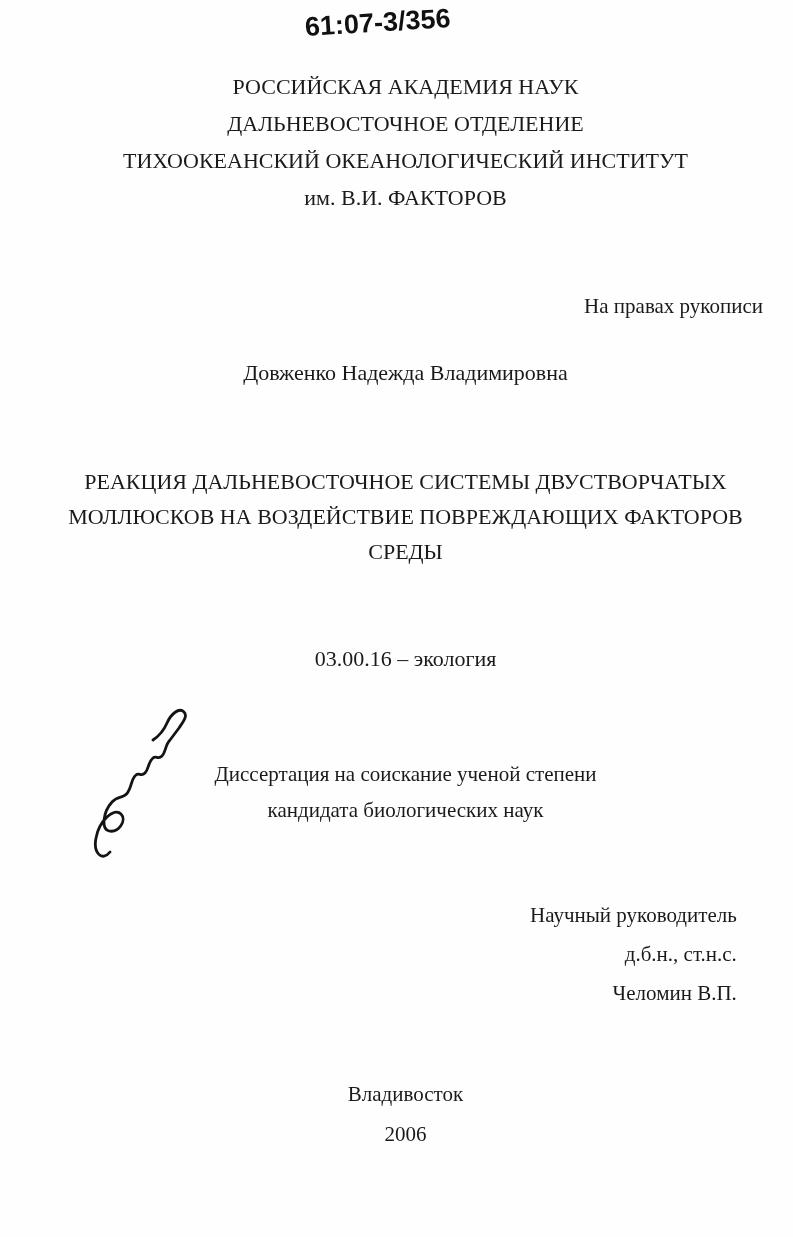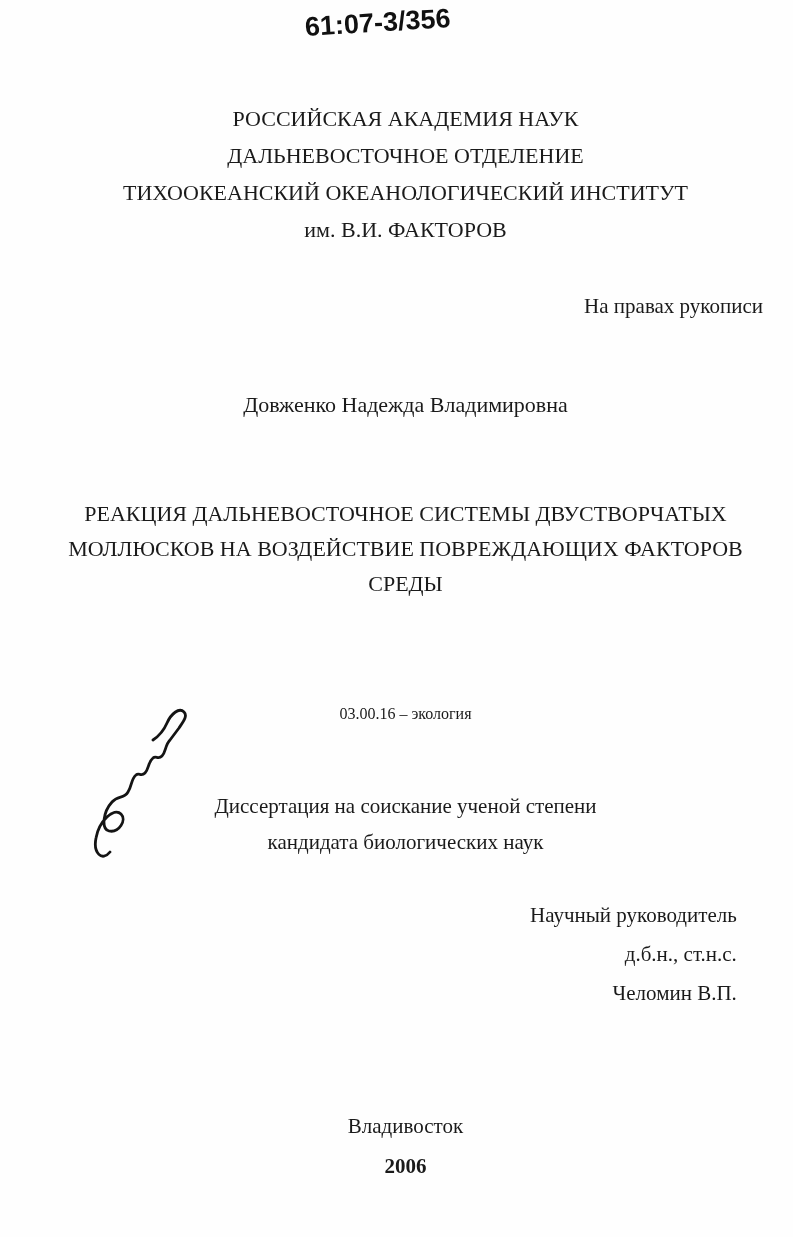--- a/index.html
+++ b/index.html
@@ -15,21 +15,20 @@
     background: #fefefe;
     color: #1a1a1a;
     font-family: "Liberation Serif", serif;
     overflow: hidden;
   }
   .abs { position: absolute; }
   .centered {
     left: 18px;
     right: 0;
     text-align: center;
-    margin-top: 32px;
   }
   
   .stamp {
     top: 12px;
     left: 306px;
     font-family: "Liberation Sans", sans-serif;
     font-weight: 700;
     font-size: 27px;
     letter-spacing: 0px;
     transform: rotate(-3.5deg);
@@ -51,43 +50,42 @@
   .author {
     top: 360px;
     font-size: 22px;
   }
   .title {
     top: 464px;
     font-size: 22px;
     line-height: 35px;
   }
   .specialty {
-    top: 673px;
-    font-size: 16px;
+    top: 646px;
+    font-size: 22px;
   }
   .degree {
     top: 756px;
     font-size: 21px;
     line-height: 36px;
   }
   .supervisor {
     top: 896px;
     left: 530px;
     font-size: 21px;
     line-height: 39px;
     text-align: right;
   }
   .city {
     top: 1082px;
     font-size: 21px;
   }
   .year {
     top: 1122px;
     font-size: 21px;
-    font-weight: bold;
   }
   .signature {
     top: 700px;
     left: 80px;
     width: 110px;
     height: 170px;
   }
   .signature svg { display: block; width: 100%; height: 100%; }
 </style>
 </head>

